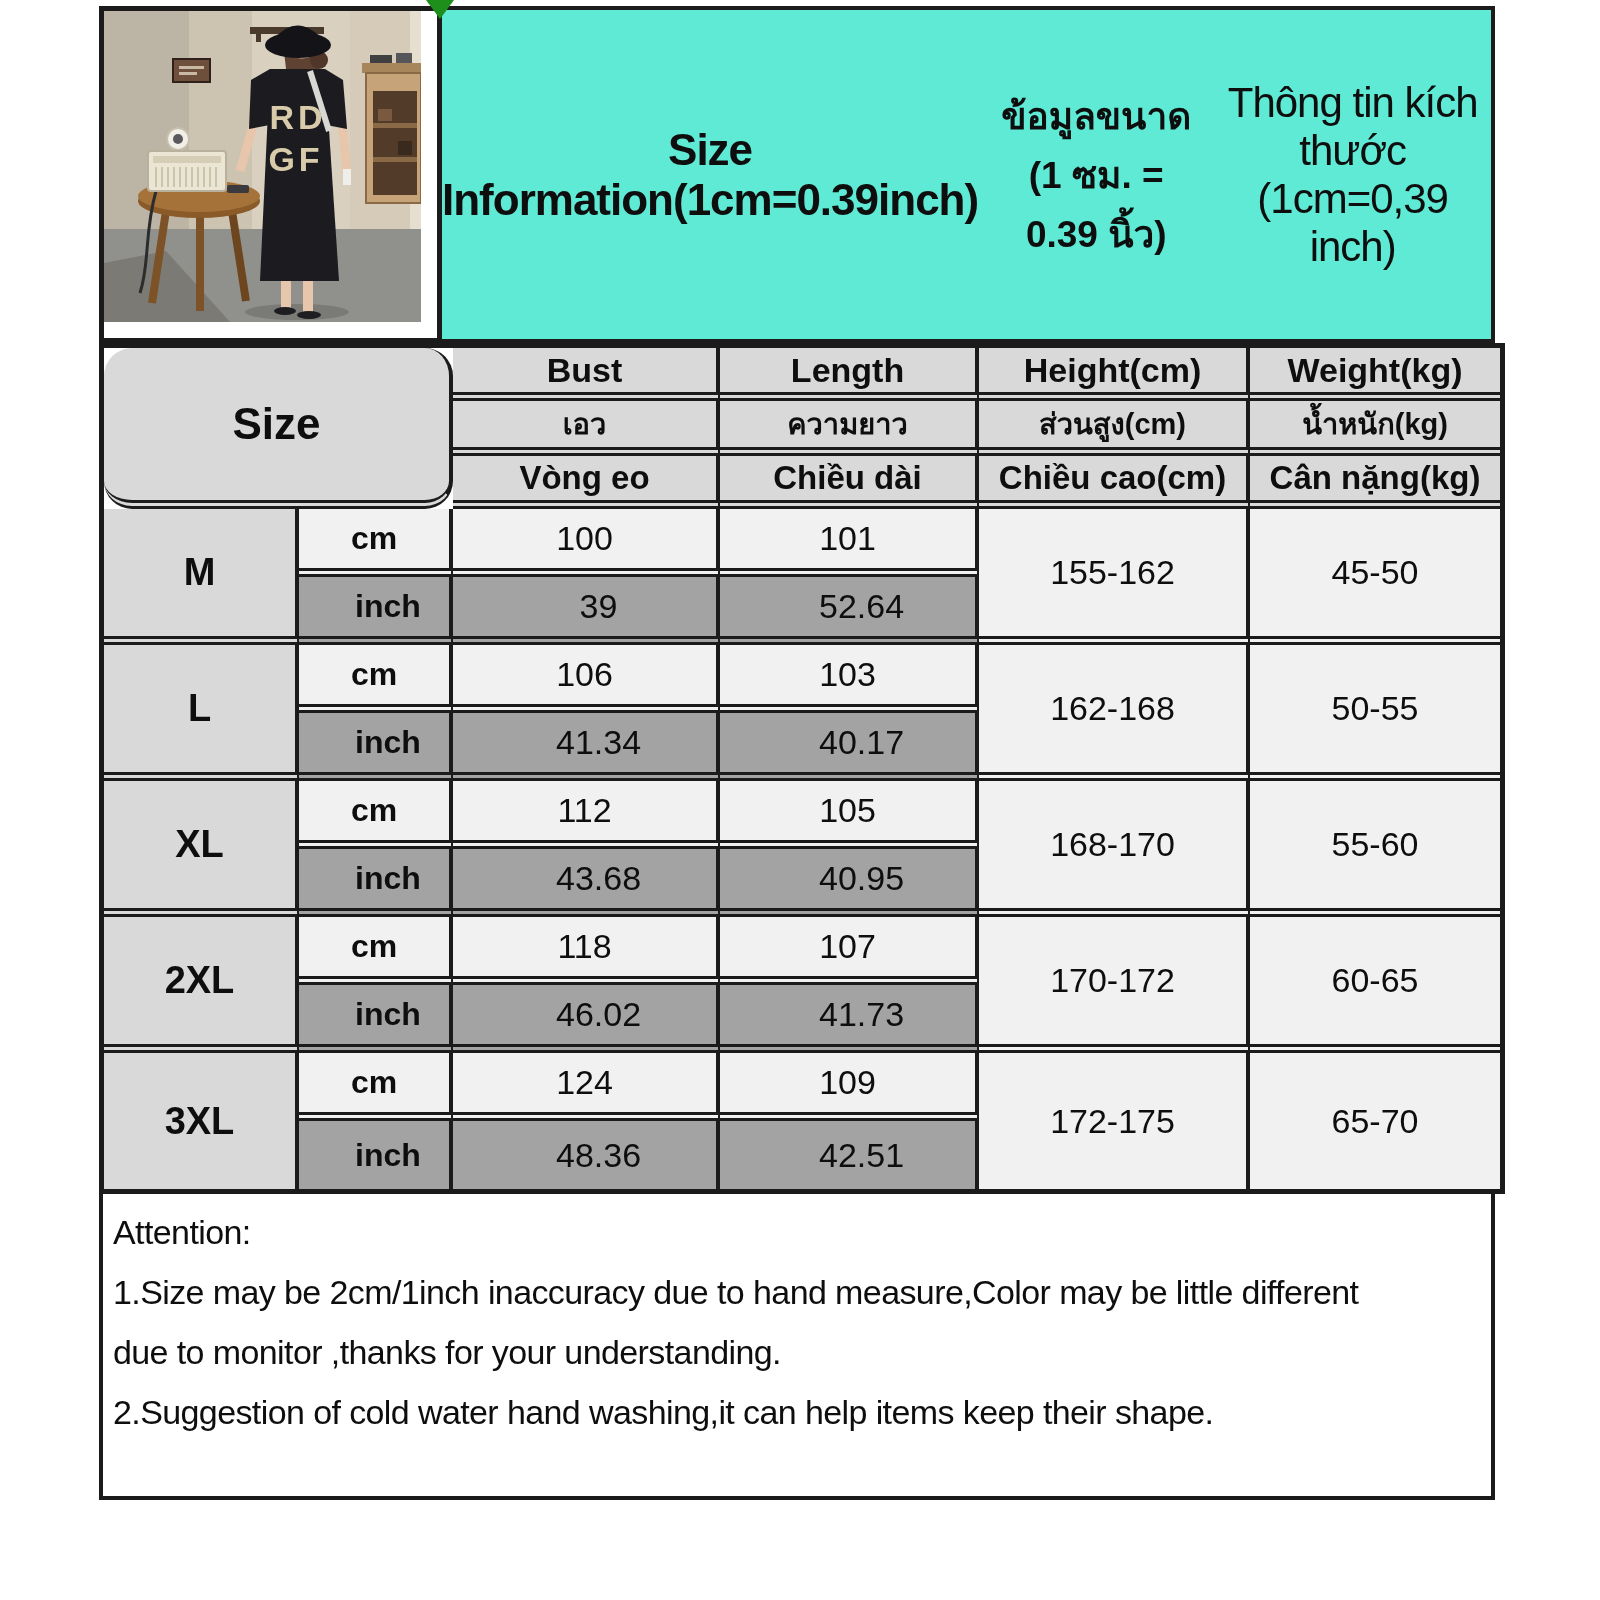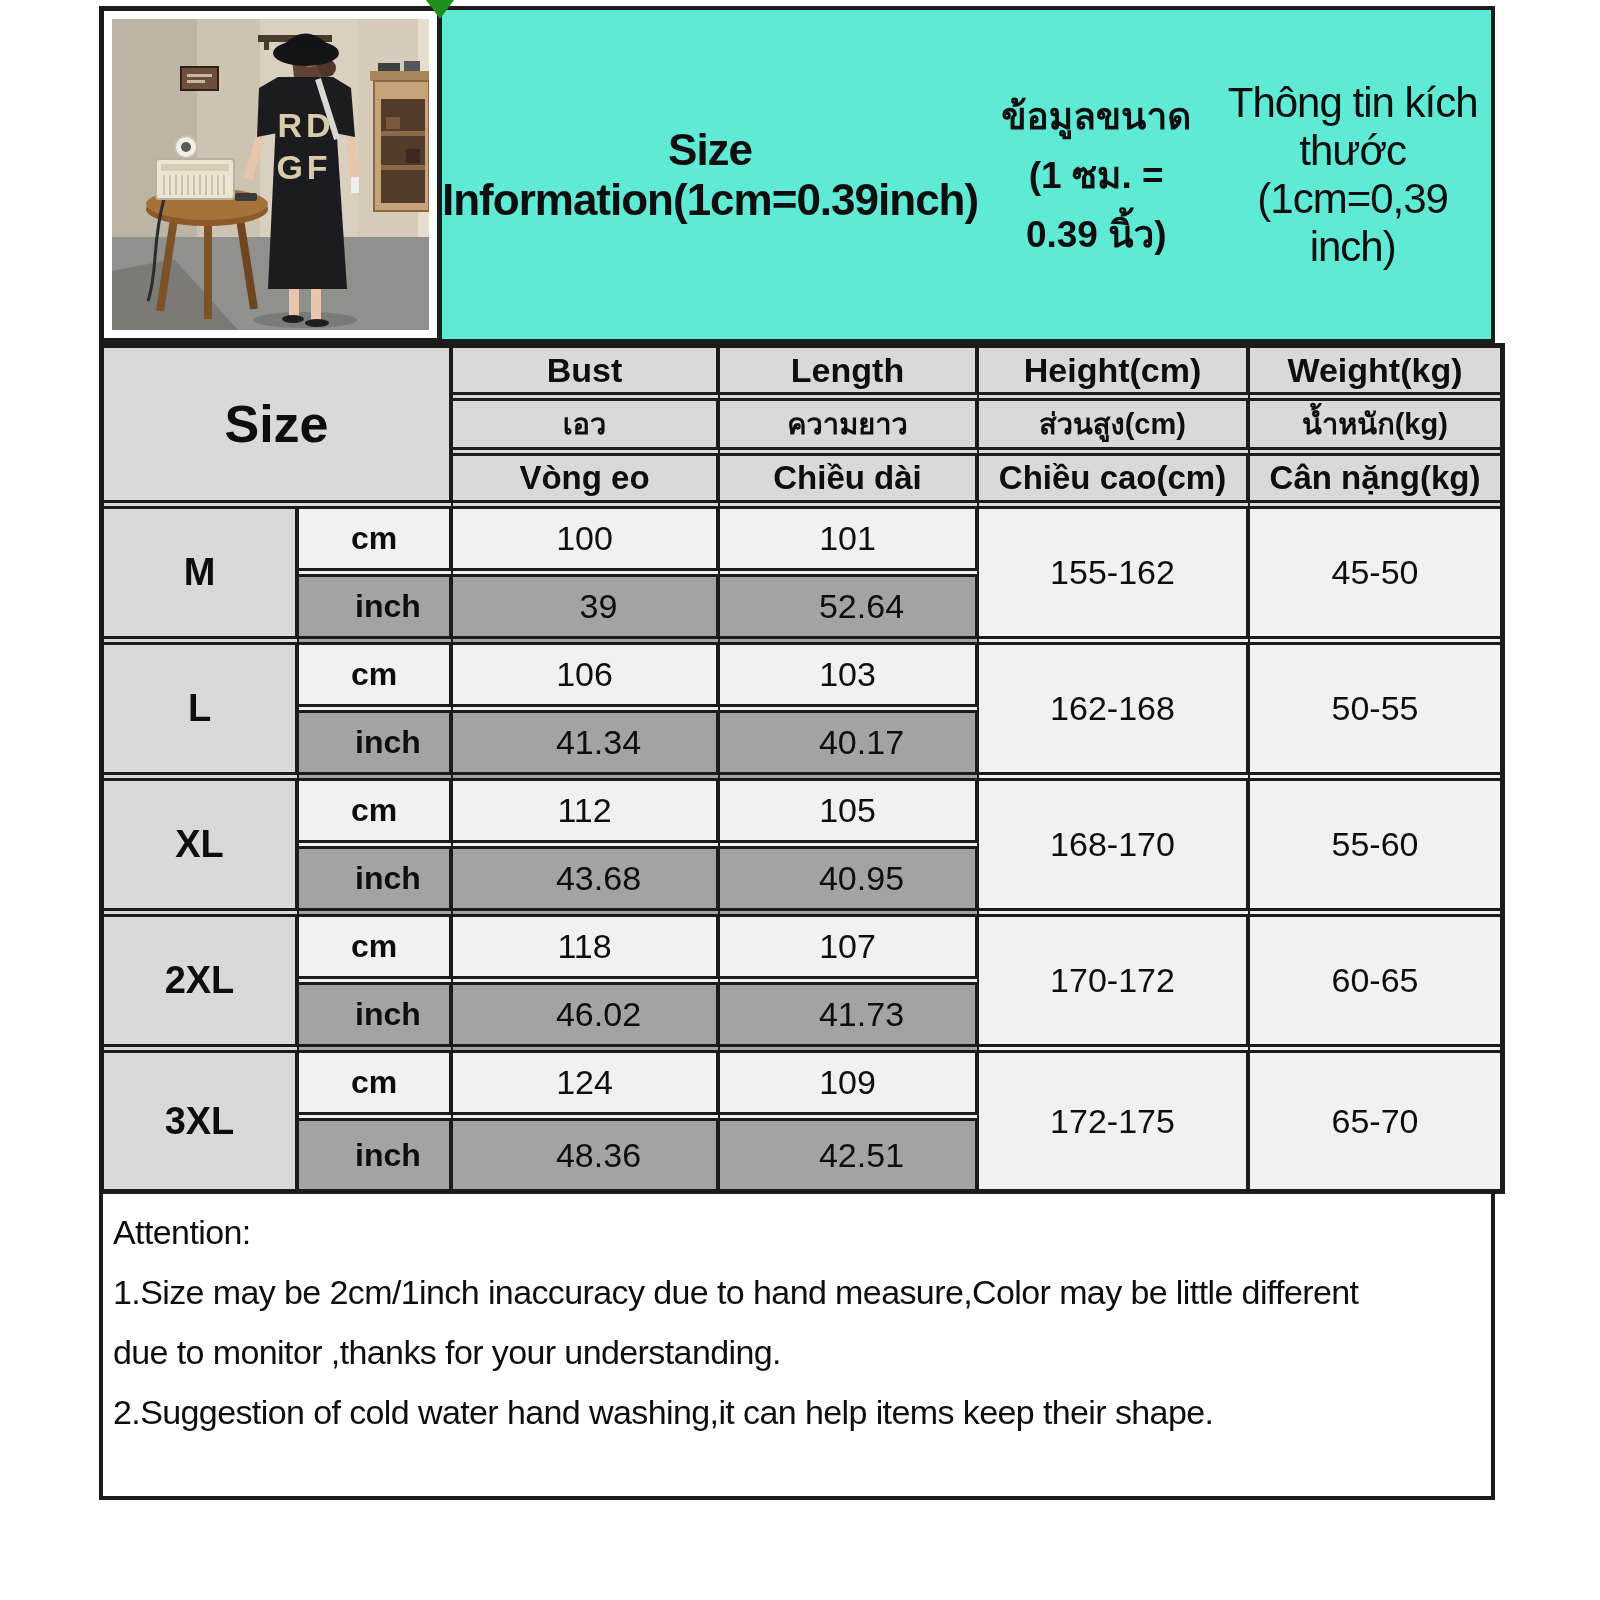--- a/index.html
+++ b/index.html
@@ -3,21 +3,21 @@
 <meta charset="utf-8">
 <style>
   * { margin:0; padding:0; box-sizing:border-box; }
   html,body { width:1600px; height:1600px; background:#ffffff;
     font-family:"Liberation Sans","DejaVu Sans",sans-serif; color:#0e0e0e; }
   .content { position:absolute; left:99px; top:6px; width:1396px; }
 
   
   .top { display:flex; height:337px; position:relative; }
   .photo-frame { width:343px; height:337px; border:5px solid #1b1b1b;
-    background:#ffffff; padding:8px; flex:none; }
+    background:#ffffff; flex:none; }
   .photo-frame svg { display:block; width:317px; height:311px; }
   .title-box { flex:1; background:#5eead4; border:4px solid #1c1c1c; border-left:none;
     display:flex; flex-direction:row; justify-content:center; align-items:center;
     text-align:center; gap:17px; }
   .title-en { font-size:44px; font-weight:bold; letter-spacing:-1px; }
   .title-th { font-size:37px; font-weight:bold; }
   .title-vi { font-size:42px; font-weight:normal; letter-spacing:-1px; }
   .green-corner { position:absolute; left:327px; top:-6px; width:0; height:0;
     border-left:14px solid transparent; border-right:14px solid transparent;
     border-top:19px solid #1f8f1c; z-index:5; }
@@ -27,21 +27,21 @@
     border:5px solid #1b1b1b; table-layout:fixed; }
   .size-table td { border-right:4px solid #1b1b1b; border-bottom:9px double #1b1b1b;
     text-align:center; vertical-align:middle; overflow:hidden; }
   .size-table td.last { border-right:none; }
   .size-table td.nobb { border-bottom:none; }
   .hd { background:#d9d9d9; font-weight:bold; }
   tr.hrow td { height:53px; }
   .hd-en { font-size:34px; }
   .hd-th { font-size:29px; }
   .hd-vi { font-size:33px; }
-  .size-hd { font-size:52px; font-weight:bold; background:#d9d9d9; }
+  .size-hd { font-size:44px; font-weight:bold; background:#d9d9d9;border-radius:28px; }
   tr.drow td { height:68px; }
   .sz { background:#d9d9d9; font-weight:bold; font-size:38px; }
   .unit { font-weight:bold; font-size:32px; }
   .val { font-weight:normal; font-size:34px; }
   tr.cmrow td.shade { background:#f1f1f1; }
   tr.inrow td.white { background:#a3a3a3;padding-left:28px; }
   td.span2 { background:#f1f1f1; font-weight:normal; font-size:34px;margin-left:15px; }
 
   
   .attention { border:4px solid #1b1b1b; border-top:none; background:#ffffff;

